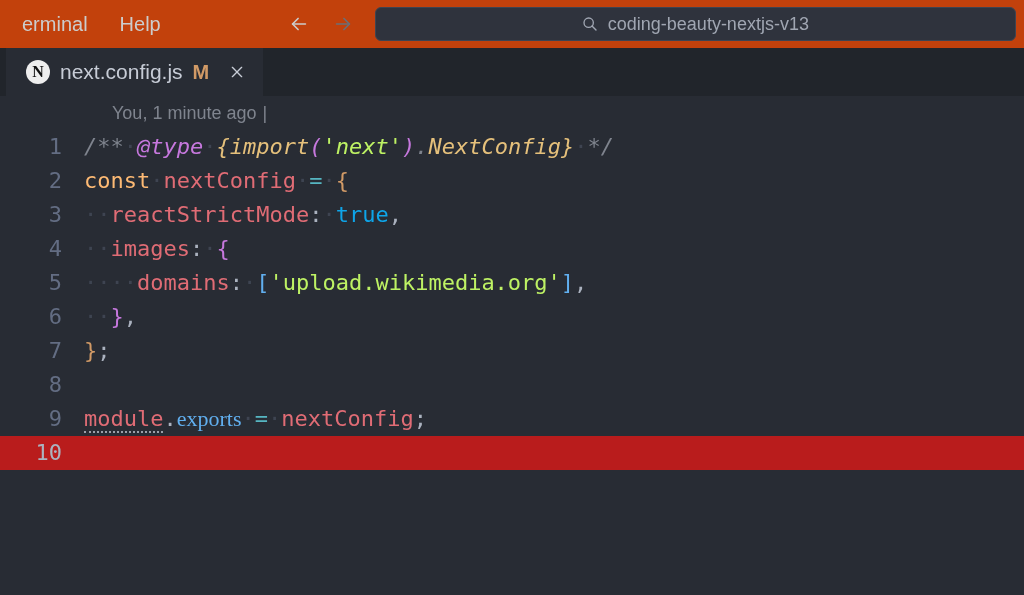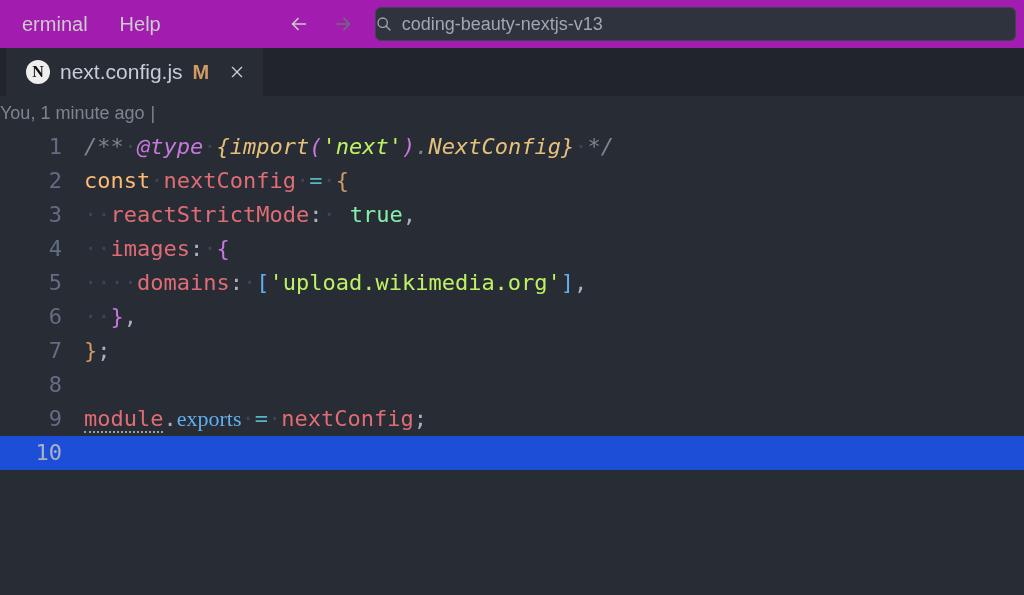--- a/index.html
+++ b/index.html
@@ -9,21 +9,21 @@
     font-family: "Segoe UI", Arial, sans-serif;
     color: #abb2bf;
     font-size: 18px;
   }
 
   
   .titlebar {
     height: 48px;
     display: flex;
     align-items: center;
-    background: #a21caf;
+    background: #c2410c;
     padding: 0 8px;
     gap: 4px;
   }
   .menu-item {
     color: #cccccc;
     font-size: 20px;
     padding: 4px 14px;
     border-radius: 4px;
     cursor: default;
   }
@@ -47,21 +47,21 @@
 
   .search-box {
     flex: 1;
     height: 34px;
     margin-left: 8px;
     border: 1px solid #3e4451;
     background: #2f333d;
     border-radius: 6px;
     display: flex;
     align-items: center;
-    justify-content: flex-start;
+    justify-content: center;
     gap: 10px;
     color: #a0a6b2;
     font-size: 18px;
     overflow: hidden;
   }
   .search-box svg { stroke: #a0a6b2; }
 
   
   .tabbar {
     height: 48px;
@@ -105,20 +105,21 @@
     height: 24px;
     display: flex;
     align-items: center;
     justify-content: center;
     margin-left: 6px;
   }
   .tab-close svg { stroke: #c7ccd6; }
 
   
   .codelens {
+    padding-left: 112px;
     height: 34px;
     display: flex;
     align-items: center;
     font-size: 18px;
     color: #7f848e;
   }
   .codelens .sep { margin: 0 6px; }
 
   
   .editor {
@@ -140,38 +141,38 @@
     color: #636d83;
     font-size: 22px;
     position: relative;
     flex-shrink: 0;
   }
   .code {
     white-space: pre;
     position: relative;
   }
   .line.current {
-    background: #1d4ed8;
+    background: #b91c1c;
   }
   .line.current .gutter { color: #abb2bf; }
 
   .ws { color: #3e4451; }
 
   
   .c-comment { color: #7f848e; font-style: italic; }
   .c-tag     { color: #c678dd; font-style: italic; }
   .c-type    { color: #e5c07b; font-style: italic; }
   .c-brace-y { color: #e5c07b; }
   .c-paren-p { color: #c678dd; }
   .c-string  { color: #bef264; }
   .c-kw      { color: #fdba74; }
   .c-varred  { color: #e06c75; }
   .c-op      { color: #56b6c2; }
   .c-brace-gold { color: #d19a66; }
-  .c-bool    { color: #86efac; margin-left: 14px; }
+  .c-bool    { color: #0ea5e9; }
   .c-brack-b { color: #61afef; }
   .c-punct   { color: #abb2bf; }
   .c-func    { color: #61afef; font-family: Liberation Serif, serif; }
   .c-ital    { font-style: italic; }
 
   .squiggle {
     border-bottom: 2px dotted #9aa0aa;
   }
 </style>
 </head>

